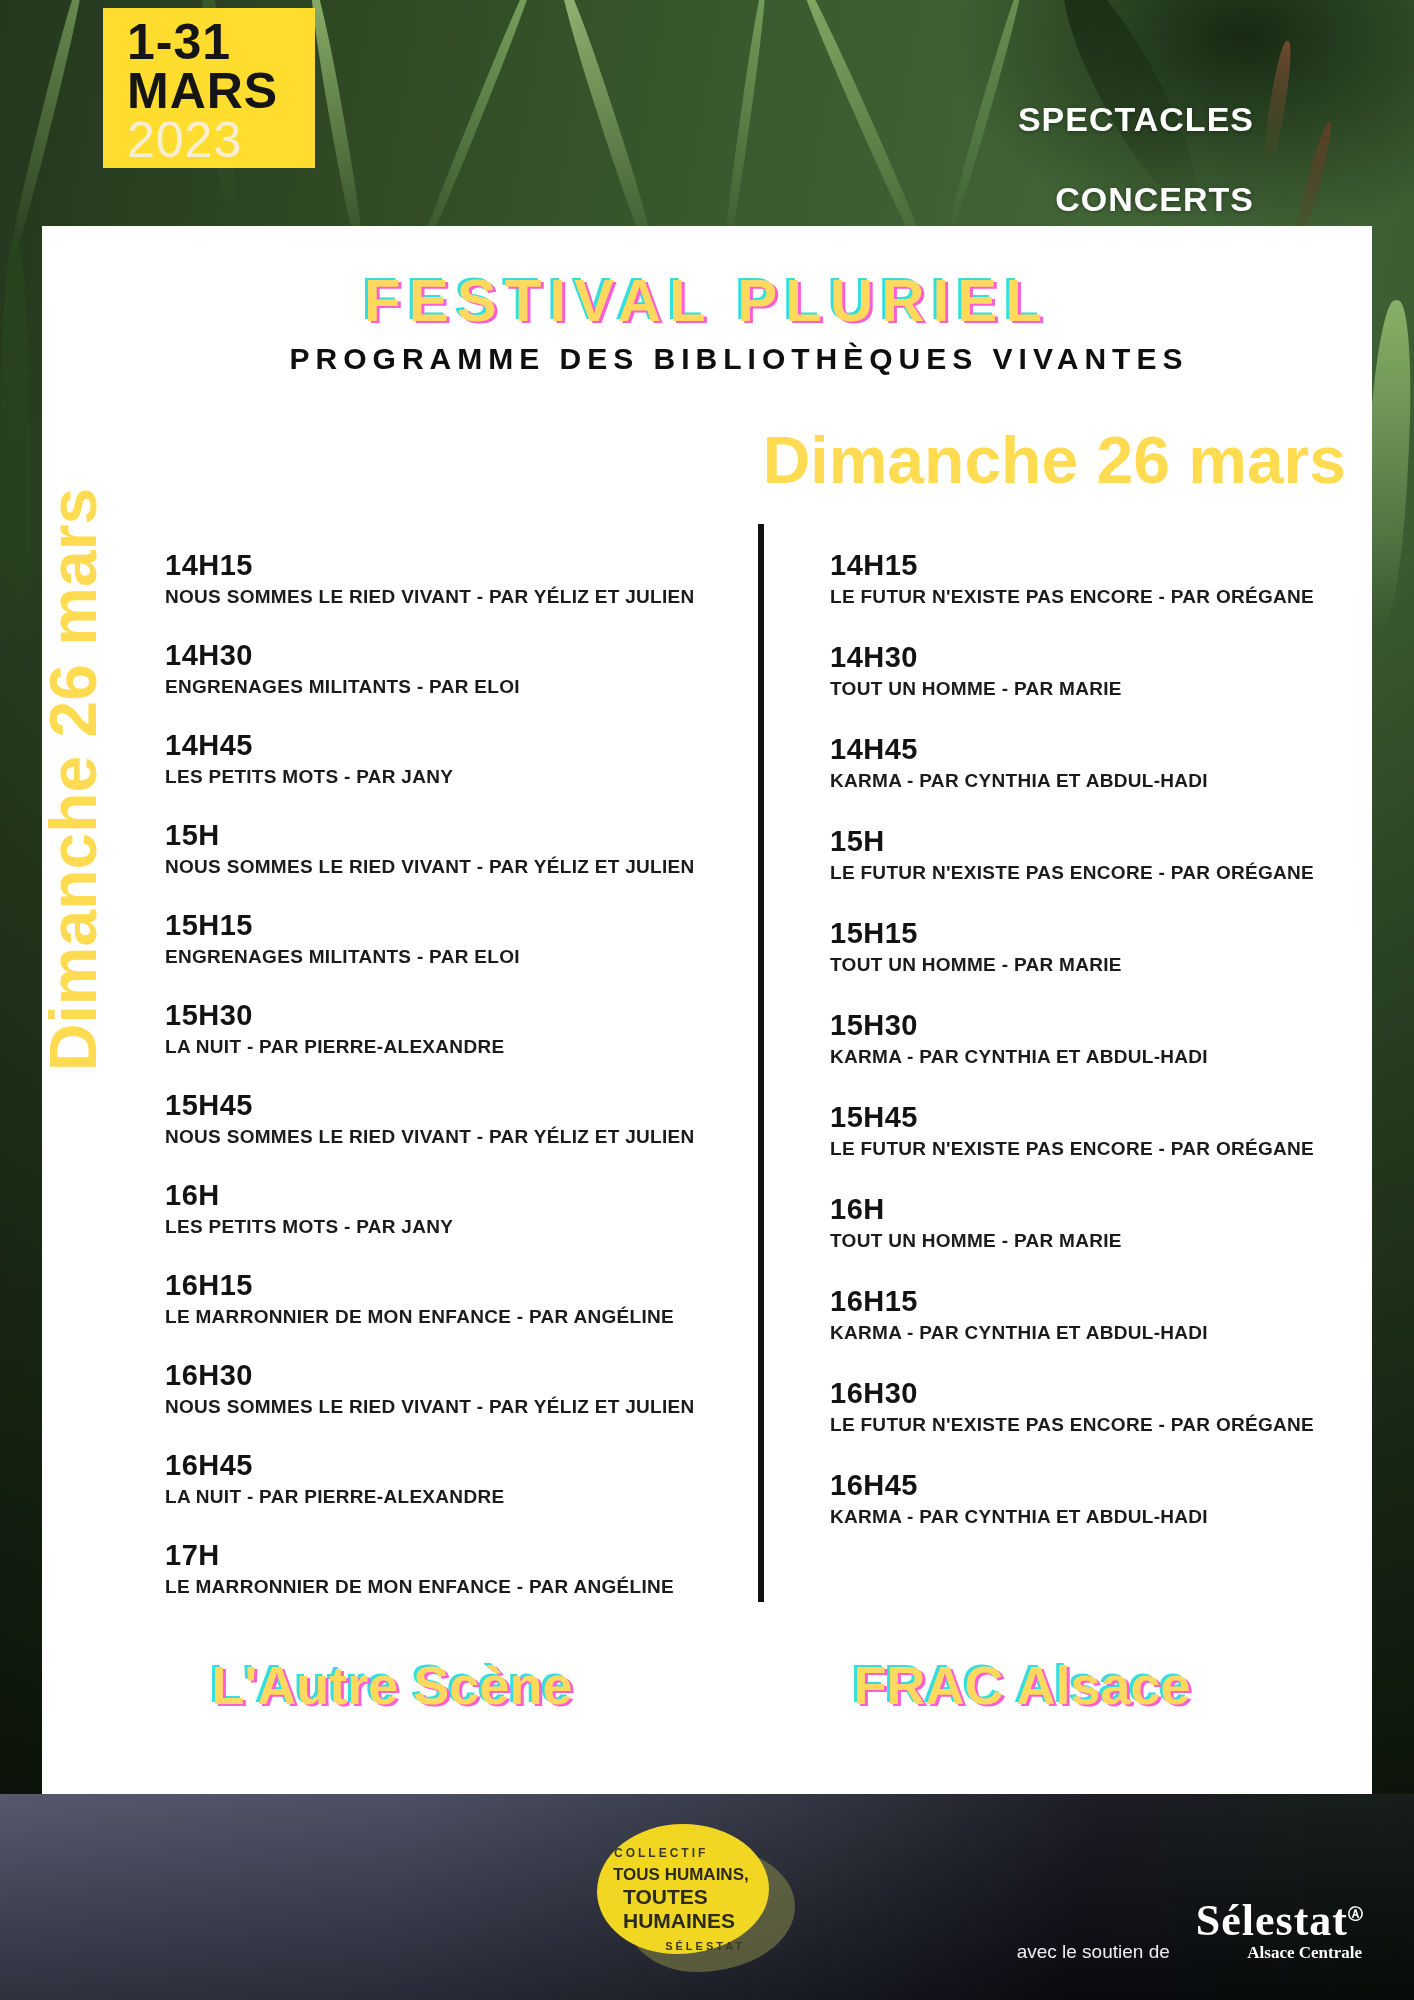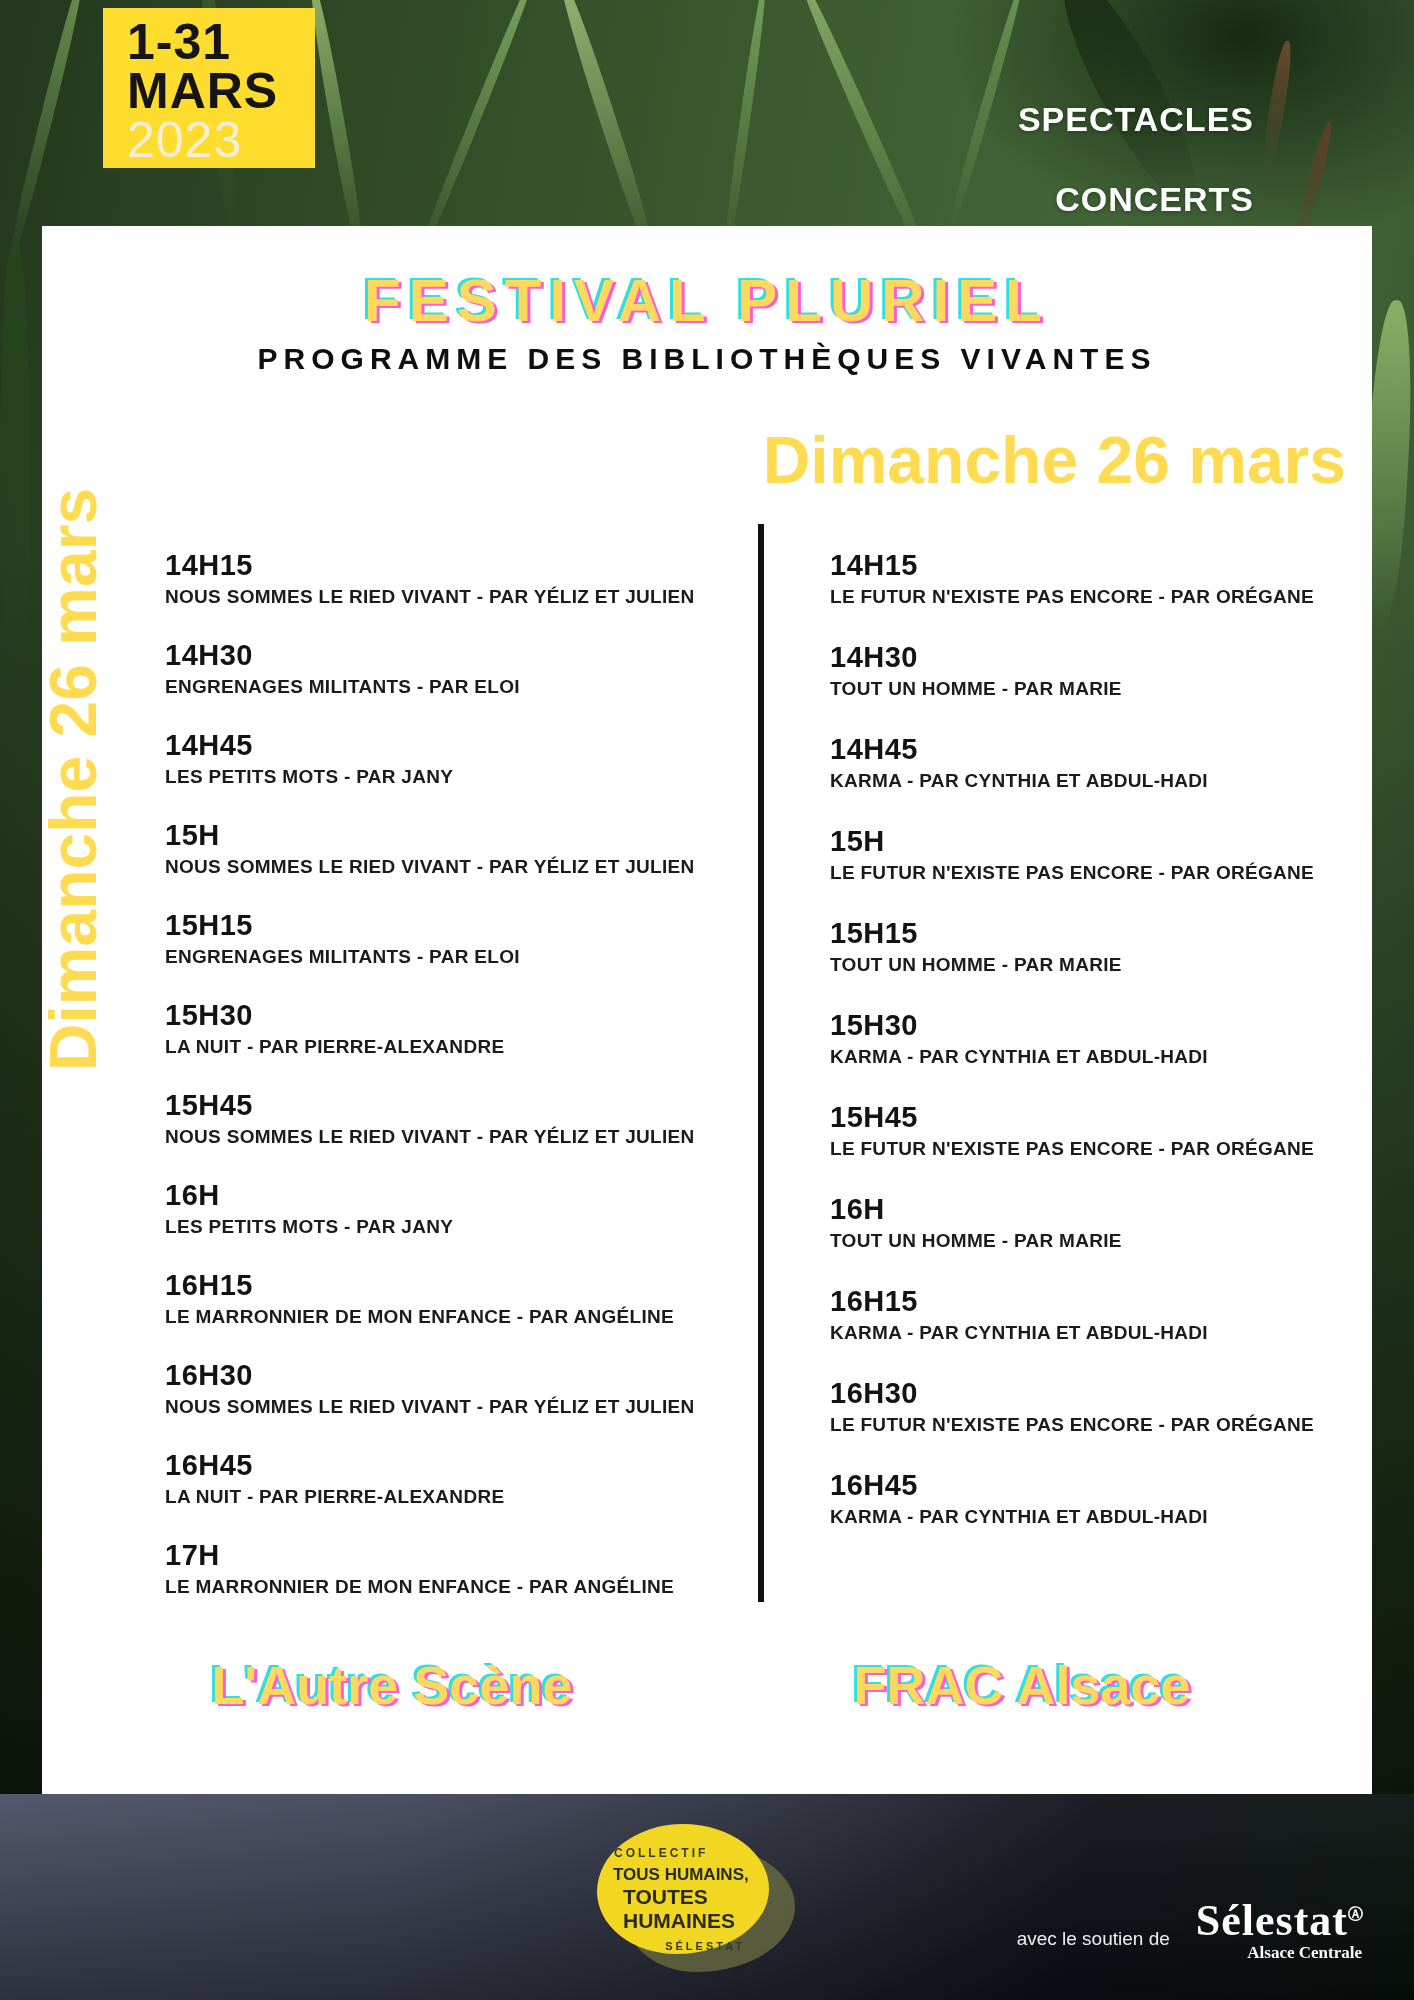--- a/index.html
+++ b/index.html
@@ -39,21 +39,21 @@
   
   .card{position:absolute;left:42px;top:226px;width:1330px;height:1568px;background:#ffffff;}
   .title{
     position:absolute;left:0;top:40px;width:100%;text-align:center;
     font-size:60px;font-weight:800;letter-spacing:8px;color:#FFD85E;
     text-shadow:3px 2px 0 #FB5ED4,-3px -2px 0 #35DEDE;
     white-space:nowrap;
   }
   .subtitle{
     position:absolute;left:0;top:116px;width:100%;text-align:center;
-    font-size:30px;font-weight:800;letter-spacing:6px;color:#0f0f0f;white-space:nowrap;
+    font-size:30px;font-weight:800;letter-spacing:6px;color:#0f0f0f;white-space:nowrap;padding-left:32px;
   }
   .day-heading{
     position:absolute;right:26px;top:196px;
     font-size:66px;font-weight:800;color:#FFDB52;white-space:nowrap;
   }
   .vertical-day{
     position:absolute;left:30px;top:1132px;transform-origin:0 0;transform:rotate(-90deg);
     width:705px;height:86px;line-height:86px;text-align:center;
     font-size:66px;font-weight:800;color:#FFDB52;white-space:nowrap;z-index:3;
   }
@@ -79,21 +79,21 @@
   }
   .blob{
     position:absolute;left:597px;top:1824px;width:172px;height:130px;
     background:#F2D722;border-radius:50% 50% 54% 46% / 52% 50% 50% 48%;
     box-sizing:border-box;padding-top:22px;color:#2b2a1e;
   }
   .blob .c1{font-size:12px;letter-spacing:3px;font-weight:600;margin-left:17px;color:#3a3928;}
   .blob .c2{font-size:17px;font-weight:800;margin-left:16px;margin-top:5px;}
   .blob .c3{font-size:21px;font-weight:800;margin-left:26px;}
   .blob .c4{font-size:11px;letter-spacing:3px;font-weight:600;text-align:right;margin:7px 24px 0 0;color:#3a3928;}
-  .support{position:absolute;right:50px;top:1892px;display:flex;align-items:center;color:#fff;}
+  .support{position:absolute;right:50px;top:1892px;display:flex;align-items:flex-end;color:#fff;}
   .support-label{font-size:19px;font-weight:400;color:#efefef;margin-top:24px;margin-right:26px;}
   .selestat-logo{font-family:"Liberation Serif","DejaVu Serif",serif;text-align:right;}
   .selestat-name{font-size:44px;font-weight:700;line-height:44px;letter-spacing:1px;}
   .selestat-mark{font-size:15px;vertical-align:super;}
   .selestat-sub{font-size:17px;font-weight:700;margin-top:0px;margin-right:2px;}
 </style>
 </head>
 <body>
 
 <div class="poster">

